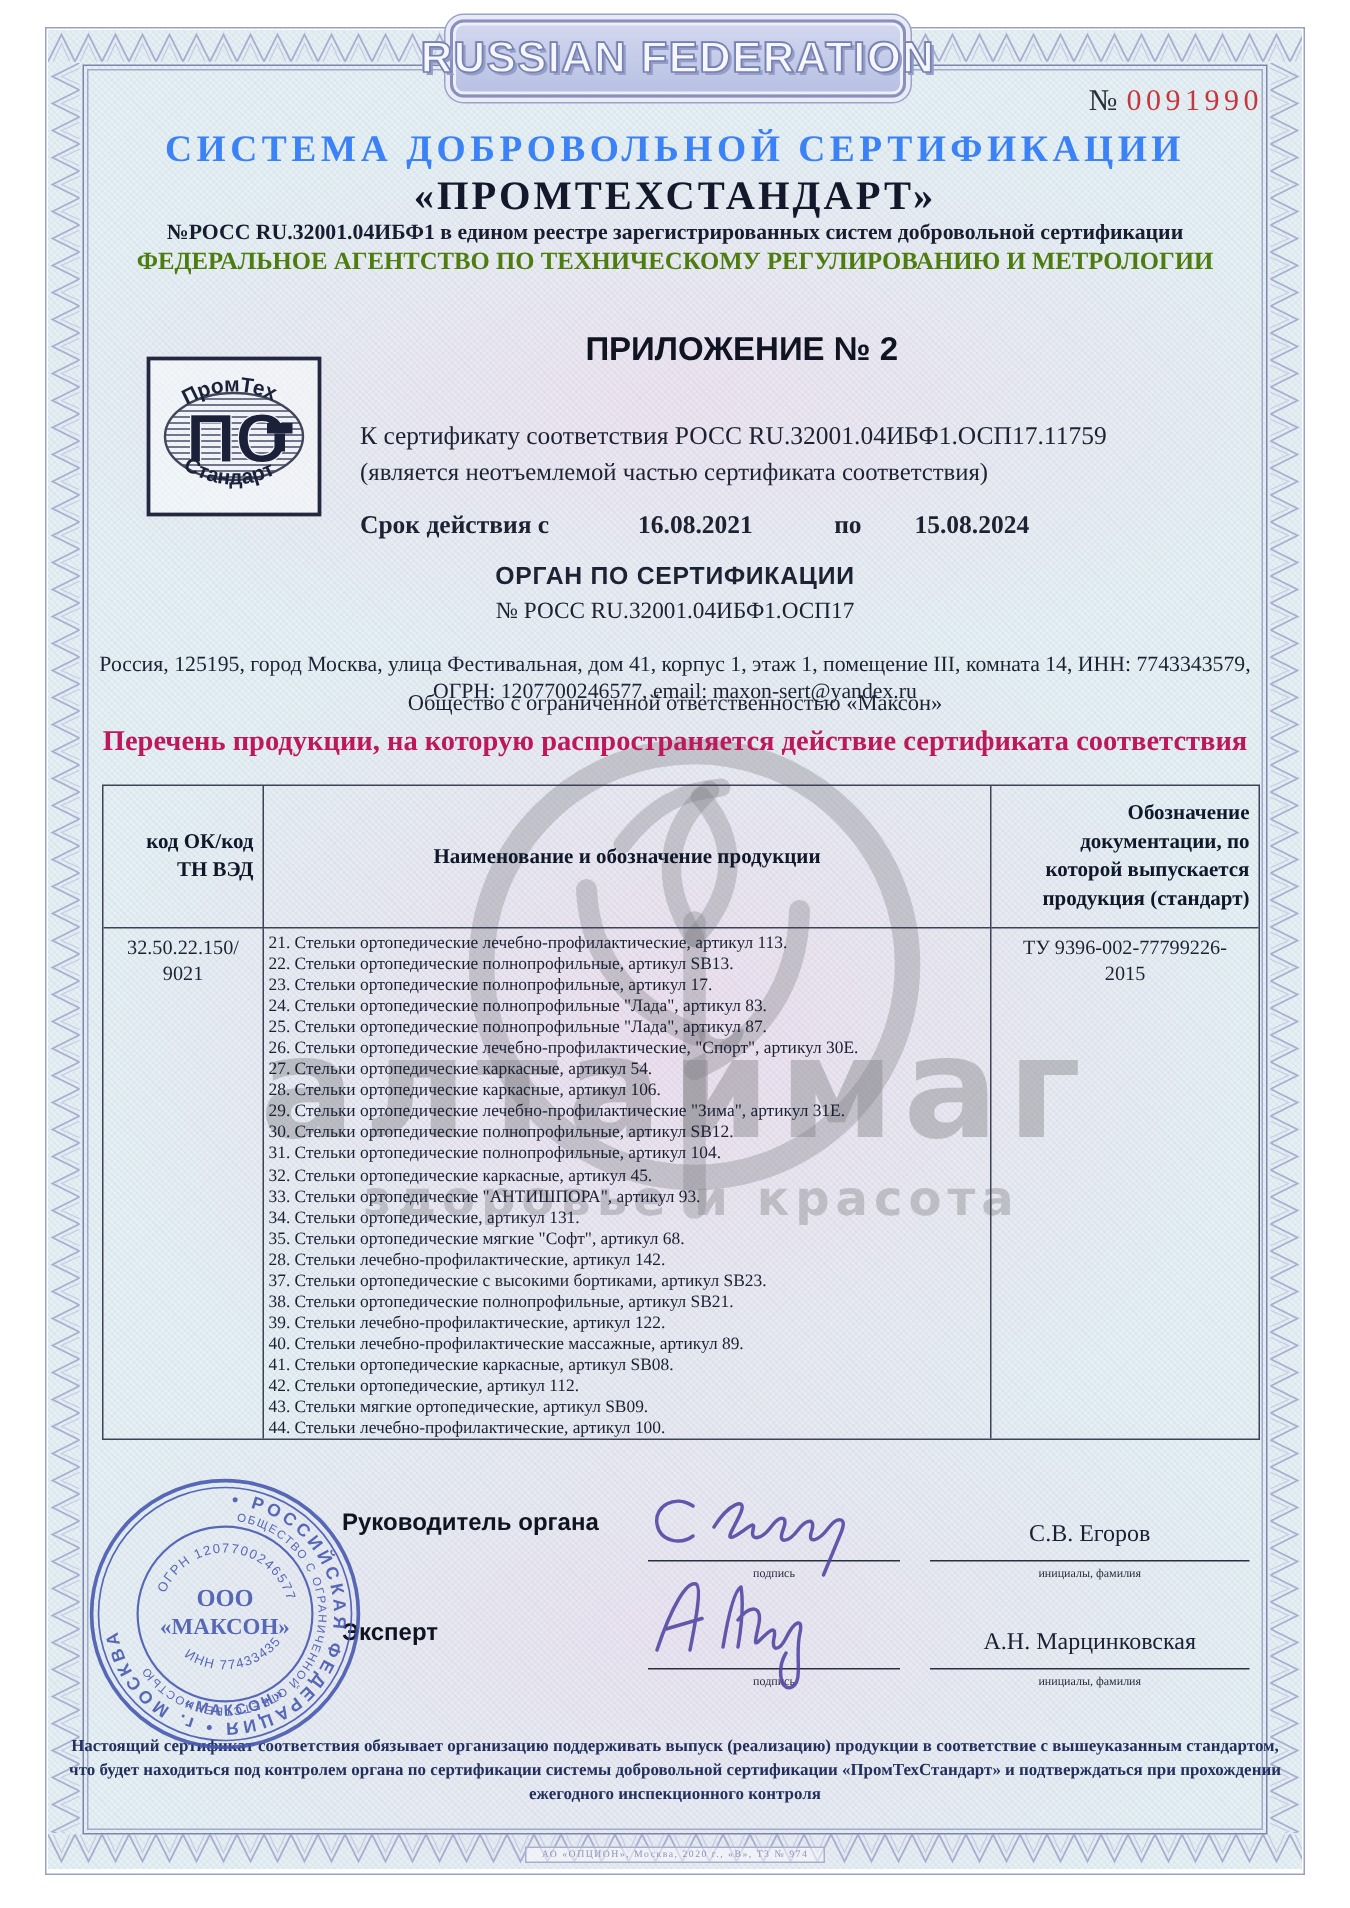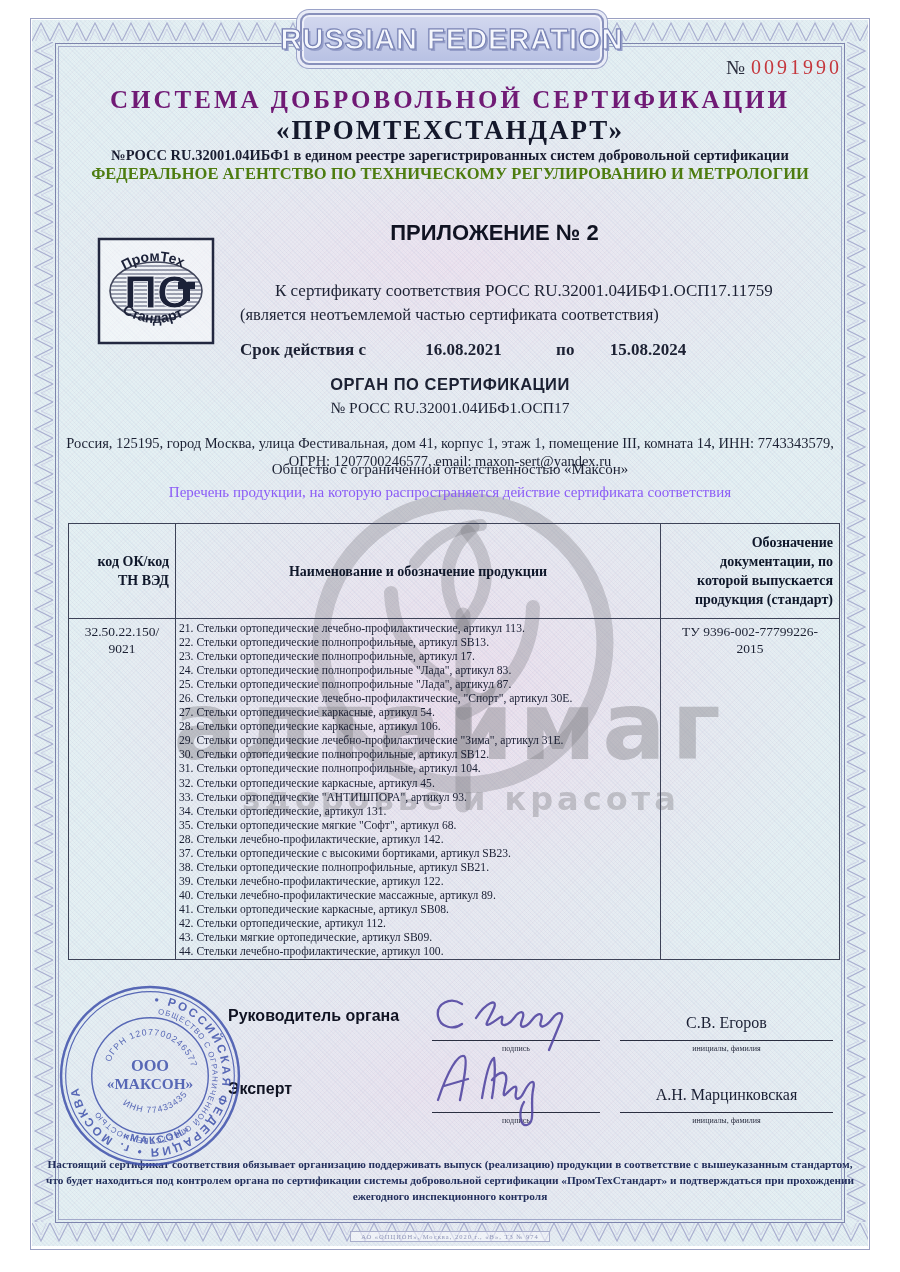--- a/index.html
+++ b/index.html
@@ -30,40 +30,40 @@
       display:flex;align-items:center;justify-content:center;z-index:6;}
   .banner-text{font-family:"Liberation Sans", sans-serif;font-weight:bold;font-size:29px;
       letter-spacing:1px;color:#f5f7fd;-webkit-text-stroke:1.1px #7680b2;
       text-shadow:2px 2px 0 #959ec9, -1px -1px 0 #aab2d6;white-space:nowrap;}
   
   .cert-no{position:absolute;top:56px;right:58px;font-size:20px;z-index:5;white-space:nowrap;}
   .cert-no .nsign{color:#2a2d3d;margin-right:6px;}
   .cert-no .digits{color:#c5373d;letter-spacing:3px;font-weight:500;}
   
   .t-center{position:absolute;left:0;right:0;text-align:center;z-index:4;}
-  .sys-title{top:86px;font-size:25px;font-weight:bold;letter-spacing:3px;color:#701a75;}
+  .sys-title{top:86px;font-size:25px;font-weight:bold;letter-spacing:3px;color:#3b82f6;}
   .sys-name{top:115px;font-size:27px;font-weight:bold;letter-spacing:2px;color:#14182b;}
   .registry{top:147px;font-size:14.5px;font-weight:bold;color:#181c30;}
   .agency{top:164px;font-size:16.5px;font-weight:bold;color:#4d7c0f;}
   .annex-title{position:absolute;left:160px;right:71px;top:220px;text-align:center;z-index:4;
       font-family:"Liberation Sans", sans-serif;font-weight:bold;font-size:22px;color:#101322;}
   
   .logo{position:absolute;left:96px;top:236px;z-index:5;}
   
-  .to-cert{position:absolute;left:240px;top:281px;font-size:17px;z-index:4;margin-left:35px;}
+  .to-cert{position:absolute;left:240px;top:281px;font-size:17px;z-index:4;}
   .integral{position:absolute;left:240px;top:305px;font-size:16.5px;z-index:4;}
   .validity{position:absolute;left:240px;top:340px;font-size:17px;font-weight:bold;z-index:4;white-space:nowrap;}
   .validity .gap1{margin-left:55px;} .validity .gap2{margin-left:50px;} .validity .gap3{margin-left:31px;}
   
   .org-head{top:375px;font-family:"Liberation Sans", sans-serif;font-weight:bold;font-size:16.5px;letter-spacing:.5px;}
   .org-num{top:399px;font-size:15.5px;}
   .org-name{top:417px;font-size:15px;margin-top:44px;}
   .org-addr{position:absolute;left:60px;top:434px;width:780px;text-align:center;font-size:14.5px;
       line-height:18px;z-index:4;}
-  .products-head{top:484px;font-size:15px;font-weight:normal;color:#8b5cf6;}
+  .products-head{top:484px;font-size:19px;font-weight:bold;color:#be185d;}
   
   .ctable{position:absolute;left:68px;top:523px;width:770px;height:435px;z-index:4;
       display:grid;grid-template-columns:107px 485px 178px;grid-template-rows:95px 340px;
       border:1.5px solid #3d4257;}
   .ctable .cell{border-right:1.5px solid #3d4257;border-bottom:1.5px solid #3d4257;}
   .ctable .cell:nth-child(3n){border-right:none;}
   .ctable .cell:nth-child(n+4){border-bottom:none;}
   .th{display:flex;align-items:center;justify-content:center;text-align:right;
       font-weight:bold;font-size:14px;line-height:19px;padding:2px 6px;box-sizing:border-box;color:#0f172a;}
   .td-code,.td-std{padding-top:4px;text-align:center;font-size:13.5px;line-height:17px;box-sizing:border-box;}

